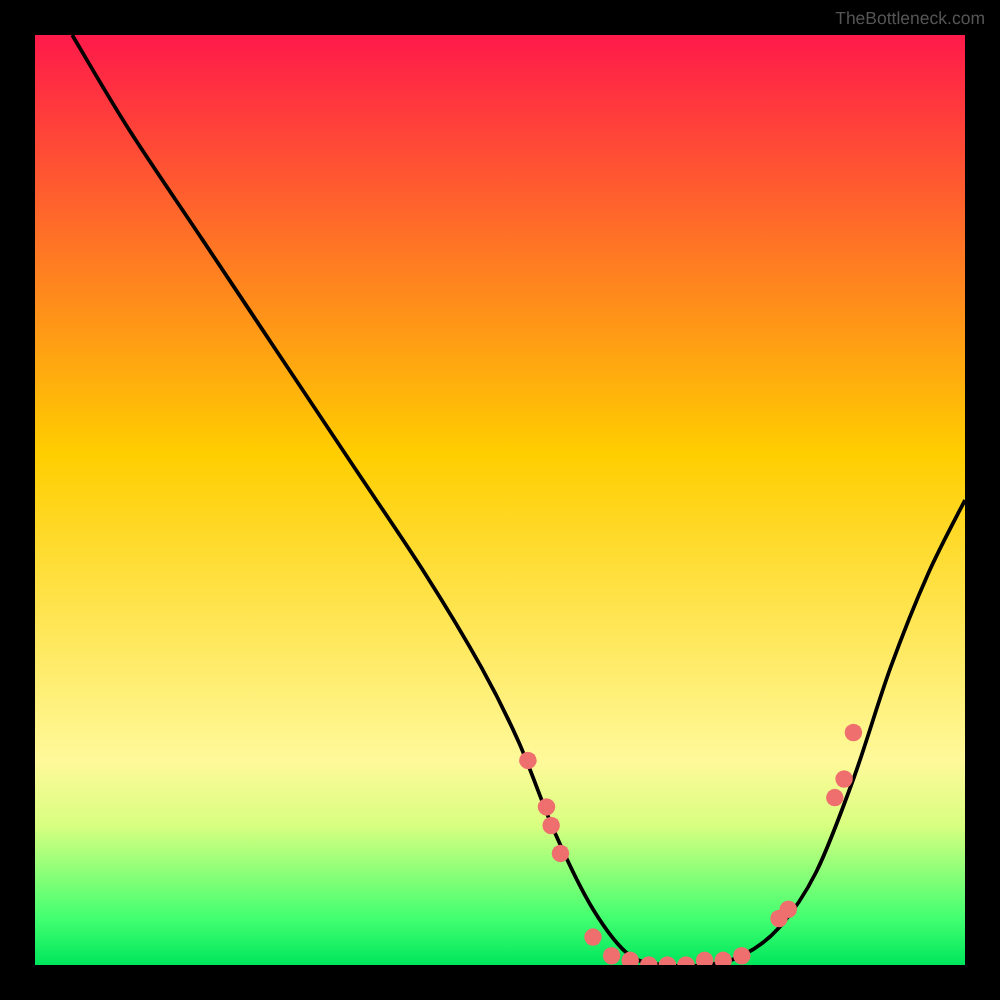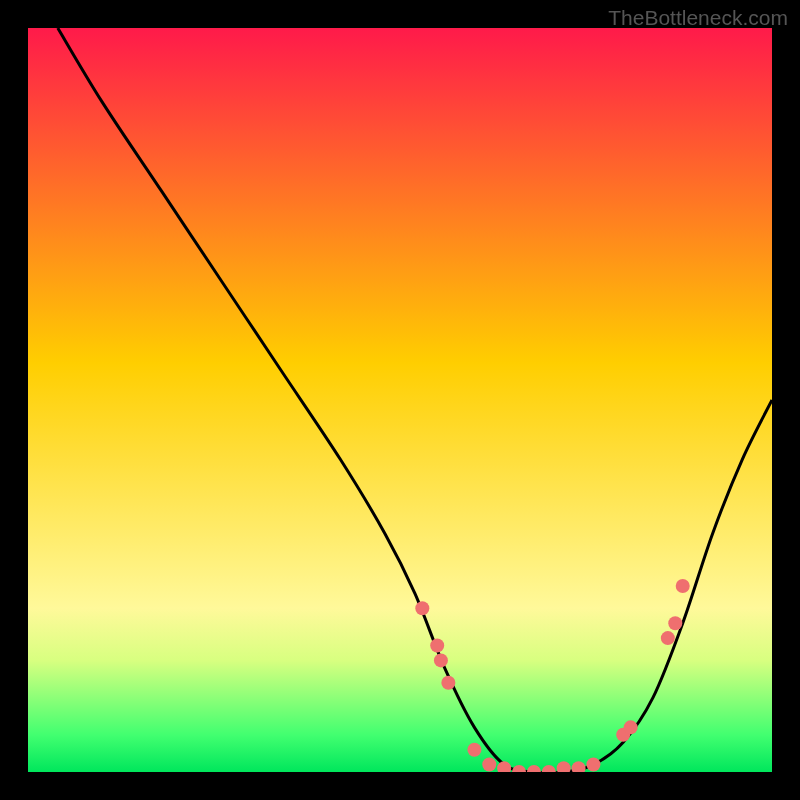--- a/index.html
+++ b/index.html
@@ -15,21 +15,21 @@
     position: relative;
     width: 800px;
     height: 800px;
     background: #000;
   }
   .watermark {
     position: absolute;
     top: 6px;
     right: 12px;
     color: #555;
-    font-size: 21px;
+    font-size: 14px;
     font-weight: 500;
     z-index: 10;
   }
   .plot-area {
     position: absolute;
     left: 28px;
     top: 28px;
     width: 744px;
     height: 744px;
   }

